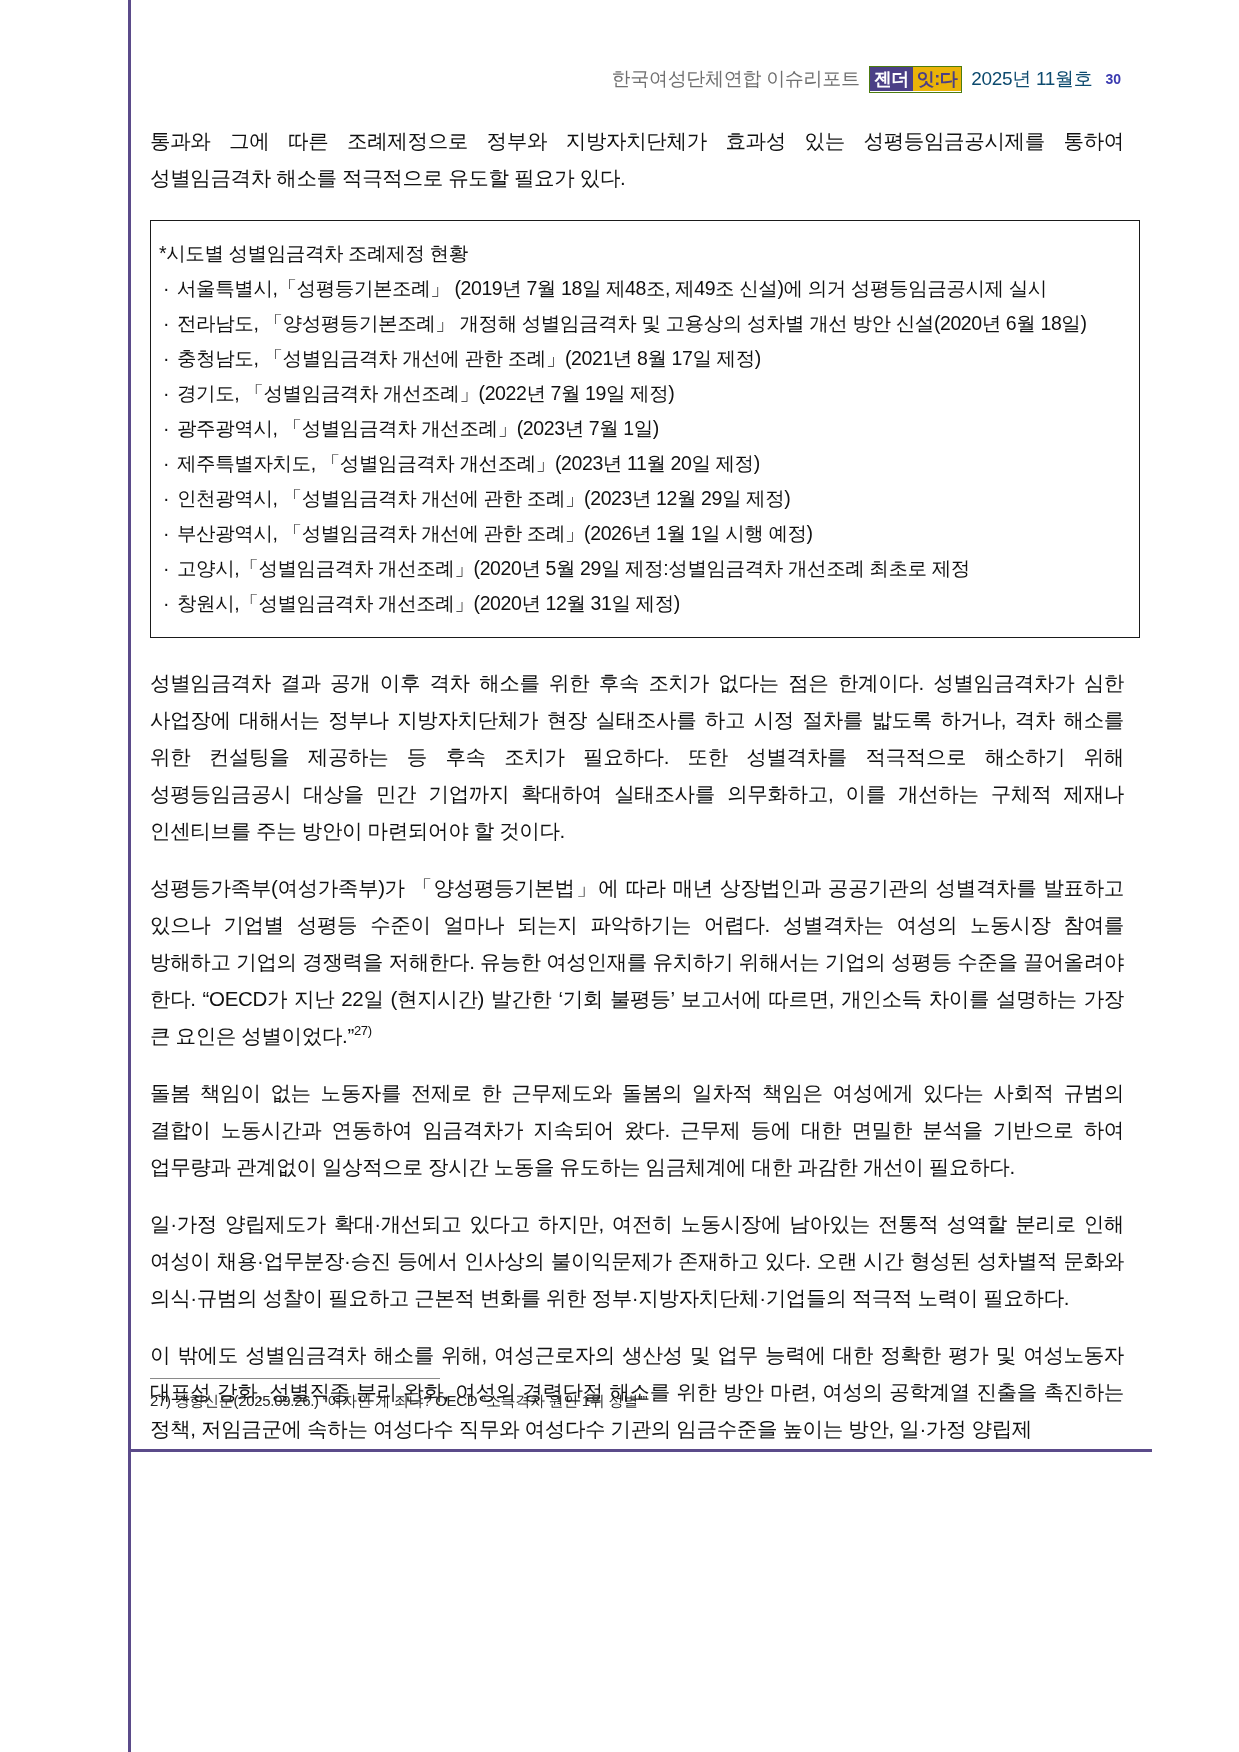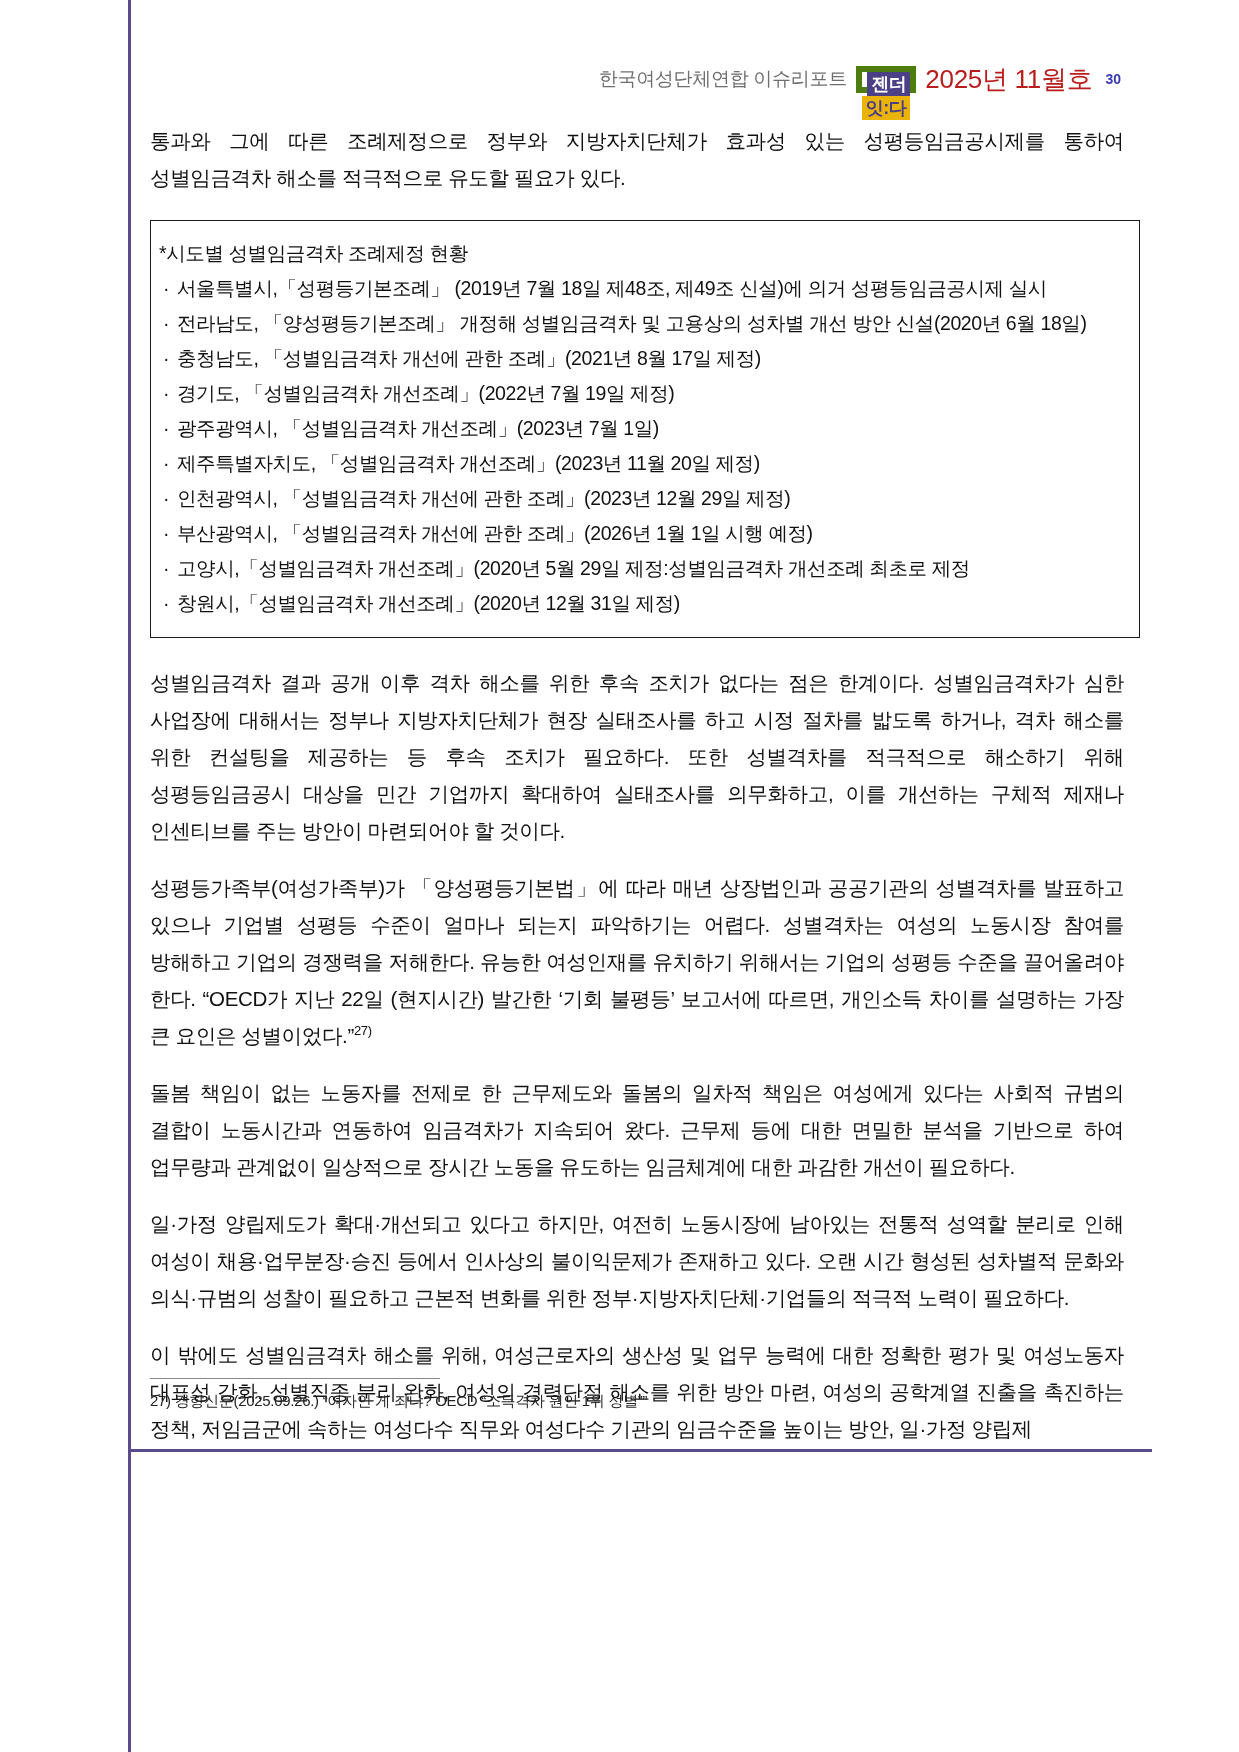--- a/index.html
+++ b/index.html
@@ -41,25 +41,24 @@
     gap: 9px;
     white-space: nowrap;
   }
   .header-title {
     font-size: 19px;
     color: #6f6f6f;
     letter-spacing: -0.3px;
   }
   .logo {
     display: inline-flex;
-    align-items: flex-end;
+    align-items: flex-start;
     height: 27px;
-    border: 6px solid #4d7c0f;
+    border: 1px solid #4d7c0f;
     box-sizing: border-box;
-    flex-direction: column;
   }
   .logo-a {
     background: #4b3f86;
     color: #ffffff;
     font-size: 18px;
     font-weight: bold;
     padding: 0 4px;
     display: flex;
     align-items: center;
     letter-spacing: -0.5px;
@@ -68,22 +67,22 @@
     background: #eab308;
     color: #4b3f86;
     font-size: 18px;
     font-weight: bold;
     padding: 0 4px;
     display: flex;
     align-items: center;
     letter-spacing: -0.5px;
   }
   .header-issue {
-    font-size: 26px;
-    color: #b91c1c;
+    font-size: 19px;
+    color: #0c4a6e;
     letter-spacing: -0.3px;
   }
   .header-page {
     font-size: 14px;
     color: #3a3ab0;
     font-weight: bold;
     margin-left: 4px;
   }
 
   

